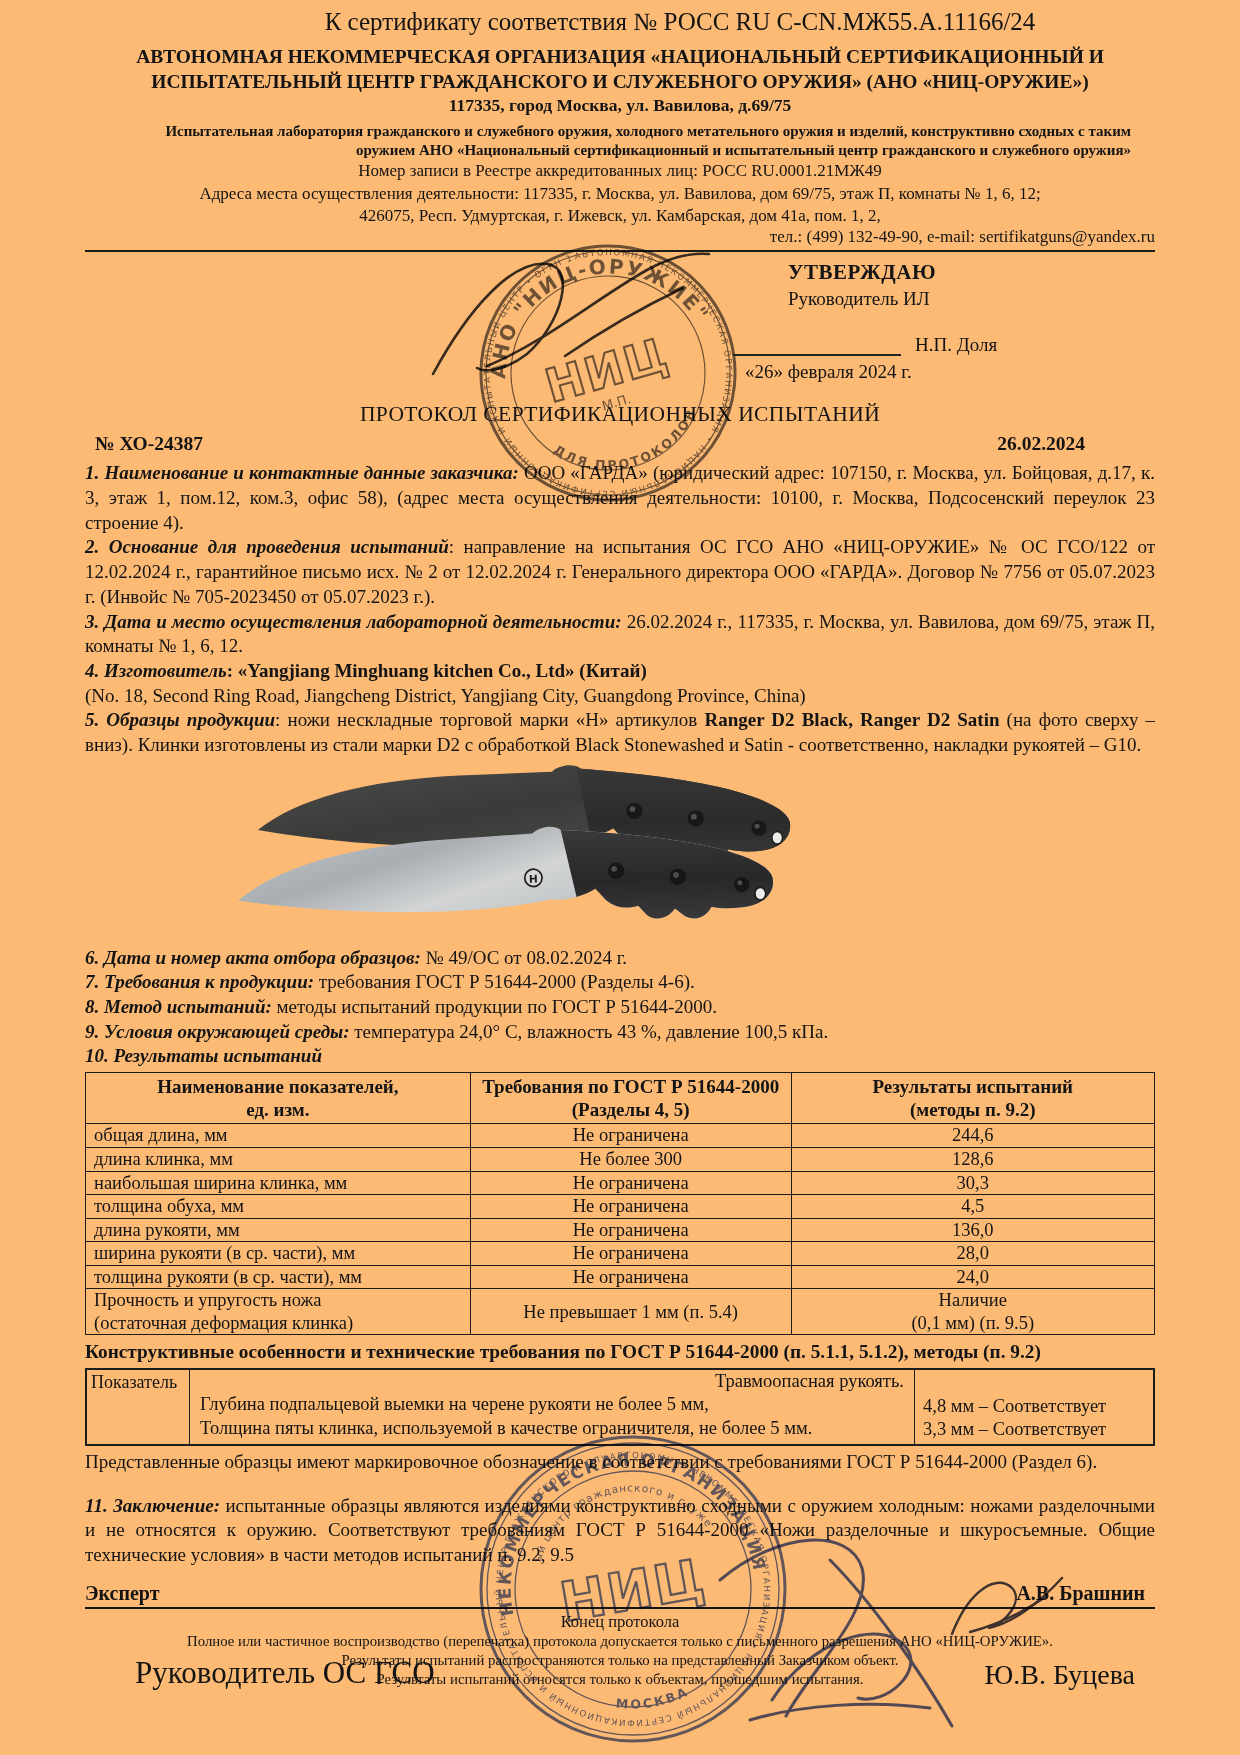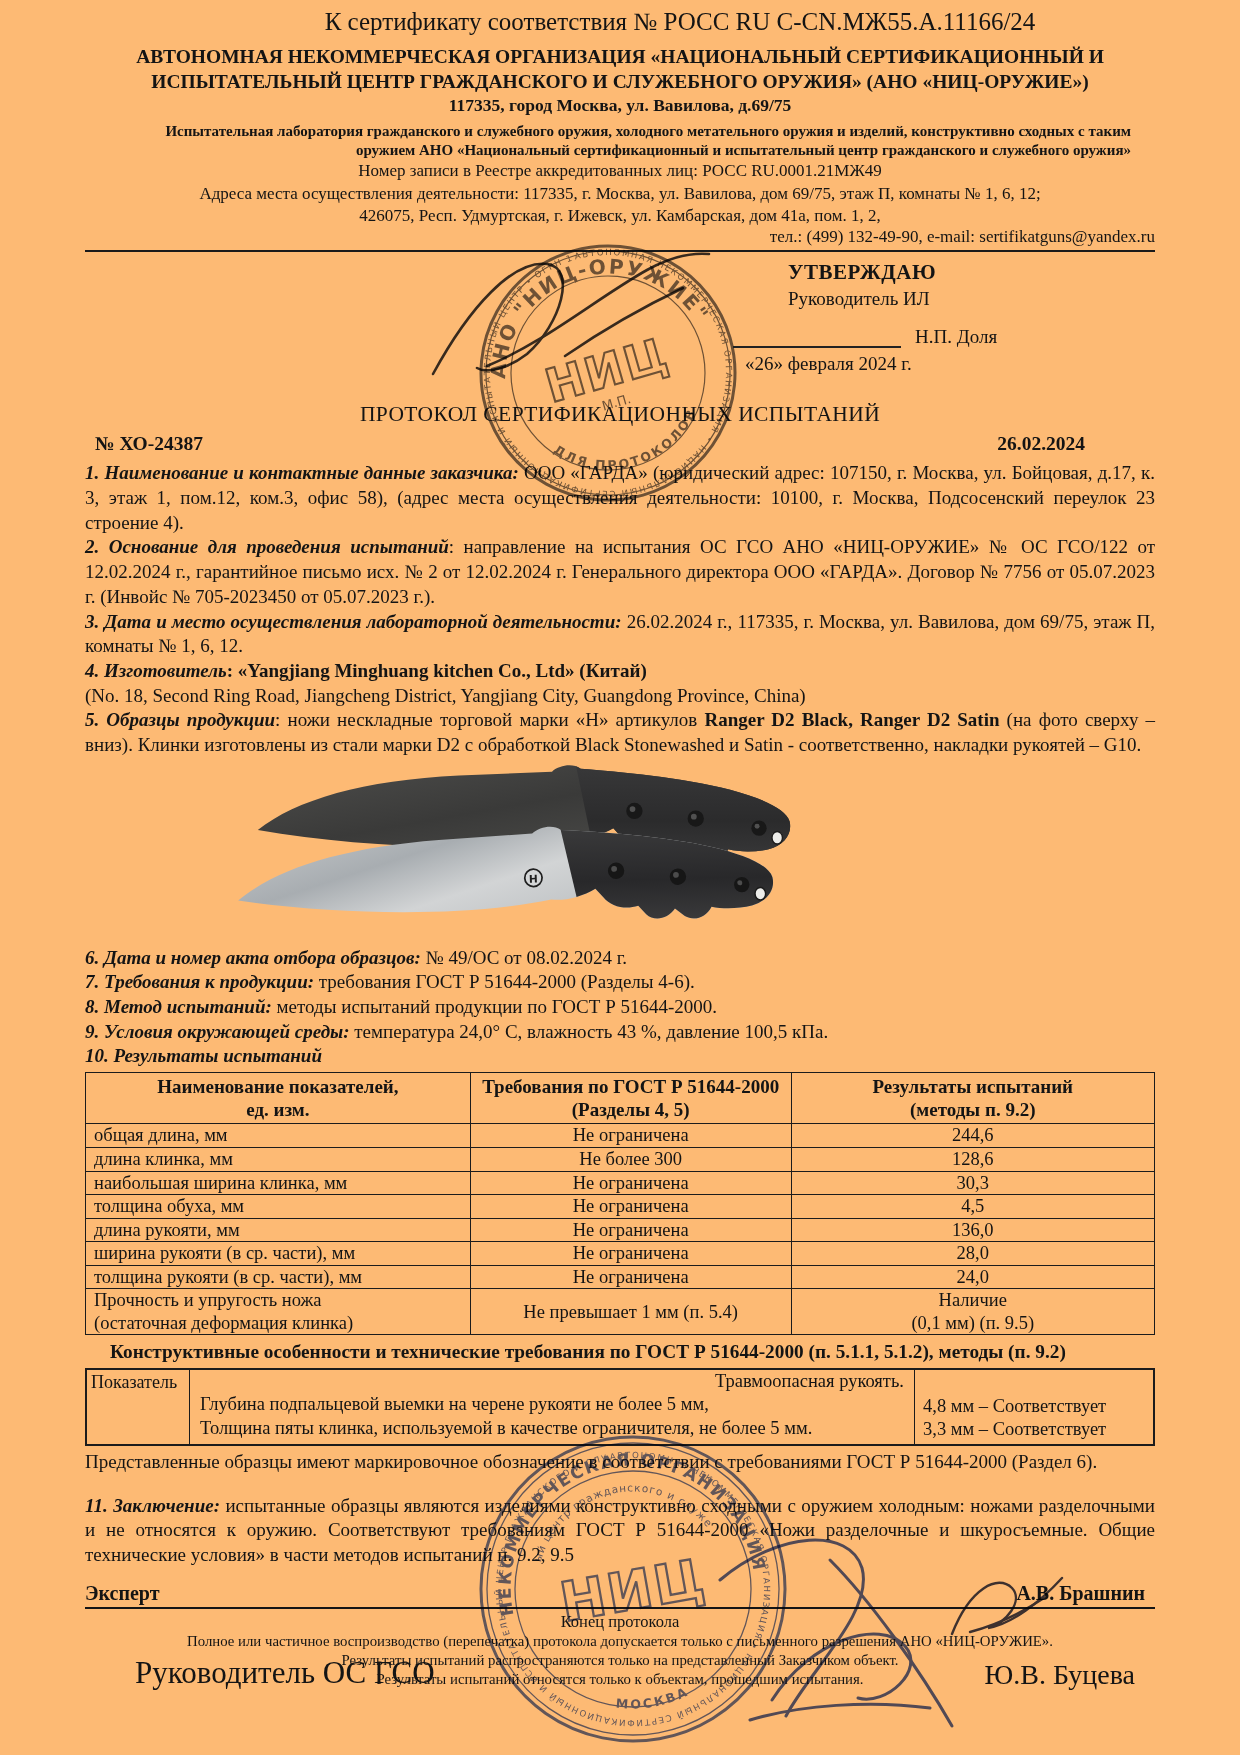--- a/index.html
+++ b/index.html
@@ -9,42 +9,42 @@
   .cert-line{text-align:center;font-size:25px;margin:0 0 8px 120px;white-space:nowrap;}
   .org-name{font-weight:bold;text-align:center;font-size:19.5px;line-height:1.3;}
   .org-address{font-weight:bold;text-align:center;font-size:17.5px;margin-bottom:6px;}
   .lab-name{font-weight:bold;text-align:right;font-size:15px;line-height:1.28;margin:4px 24px 0;}
   .registry,.addr{text-align:center;font-size:17px;line-height:1.32;}
   .tel{text-align:right;font-size:17px;padding-bottom:3px;border-bottom:2.5px solid #1a1a1a;}
   .approval-zone{position:relative;height:150px;}
   .approval{position:absolute;right:112px;top:8px;width:310px;font-size:19px;}
   .appr-title{font-weight:bold;font-size:21px;letter-spacing:.5px;margin-left:55px;}
   .appr-role{margin-left:55px;margin-top:3px;}
-  .sig-line-row{display:flex;align-items:flex-end;margin-top:16px;}
+  .sig-line-row{display:flex;align-items:flex-end;margin-top:24px;}
   .sig-line{flex:0 0 168px;border-bottom:2px solid #222;height:2px;}
   .appr-name{margin-left:14px;white-space:nowrap;}
   .appr-date{margin-top:5px;margin-left:12px;}
   .proto-title{text-align:center;font-weight:normal;font-size:21.5px;letter-spacing:.4px;}
   .proto-row{display:flex;justify-content:space-between;font-weight:bold;font-size:19.5px;margin:6px 0 6px;}
   .proto-row .num{margin-left:10px;}
   .proto-row .date{margin-right:70px;}
   .para{font-size:19px;line-height:1.3;text-align:justify;margin:0;}
   .para .lead{font-weight:bold;font-style:italic;}
   .b{font-weight:bold;}
   .knife-figure{position:relative;height:182px;margin:3px 0;}
   .knife{position:absolute;}
   .knife-top{left:168px;top:0;width:575px;}
   .knife-bottom{left:148px;top:62px;width:578px;transform:rotate(-1.6deg);}
   table.results{width:100%;border-collapse:collapse;margin-top:3px;font-size:18.5px;}
   table.results th,table.results td{border:1.6px solid #1c1c1c;padding:0 8px;white-space:pre-line;line-height:1.22;}
   table.results th{font-weight:bold;font-size:19px;text-align:center;padding:2px 6px;}
   td.c1{width:36%;text-align:left;}
   td.c2{width:30%;text-align:center;}
   td.c3{text-align:center;}
-  .design-title{font-weight:bold;font-size:19.3px;margin-top:5px;text-align:justify;line-height:1.25;margin-left:25px;}
+  .design-title{font-weight:bold;font-size:19.3px;margin-top:5px;text-align:justify;line-height:1.25;}
   .table2{display:flex;border:2px solid #1c1c1c;margin-top:3px;font-size:18.5px;line-height:1.28;}
   .t2-label{flex:0 0 94px;border-right:1.6px solid #1c1c1c;padding:1px 4px;font-size:18px;}
   .t2-mid{flex:1;padding:0 10px;}
   .t2-mid .l1{text-align:right;}
   .t2-right{flex:0 0 222px;border-left:1.6px solid #1c1c1c;padding:25px 8px 2px;}
   .marking{font-size:19px;line-height:1.3;text-align:justify;margin-top:4px;}
   .expert-row{display:flex;align-items:flex-end;border-bottom:2.6px solid #151515;margin-top:14px;
               padding-bottom:2px;font-size:20px;font-weight:bold;}
   .expert-fill{flex:1;}
   .expert-name{margin-right:10px;}

